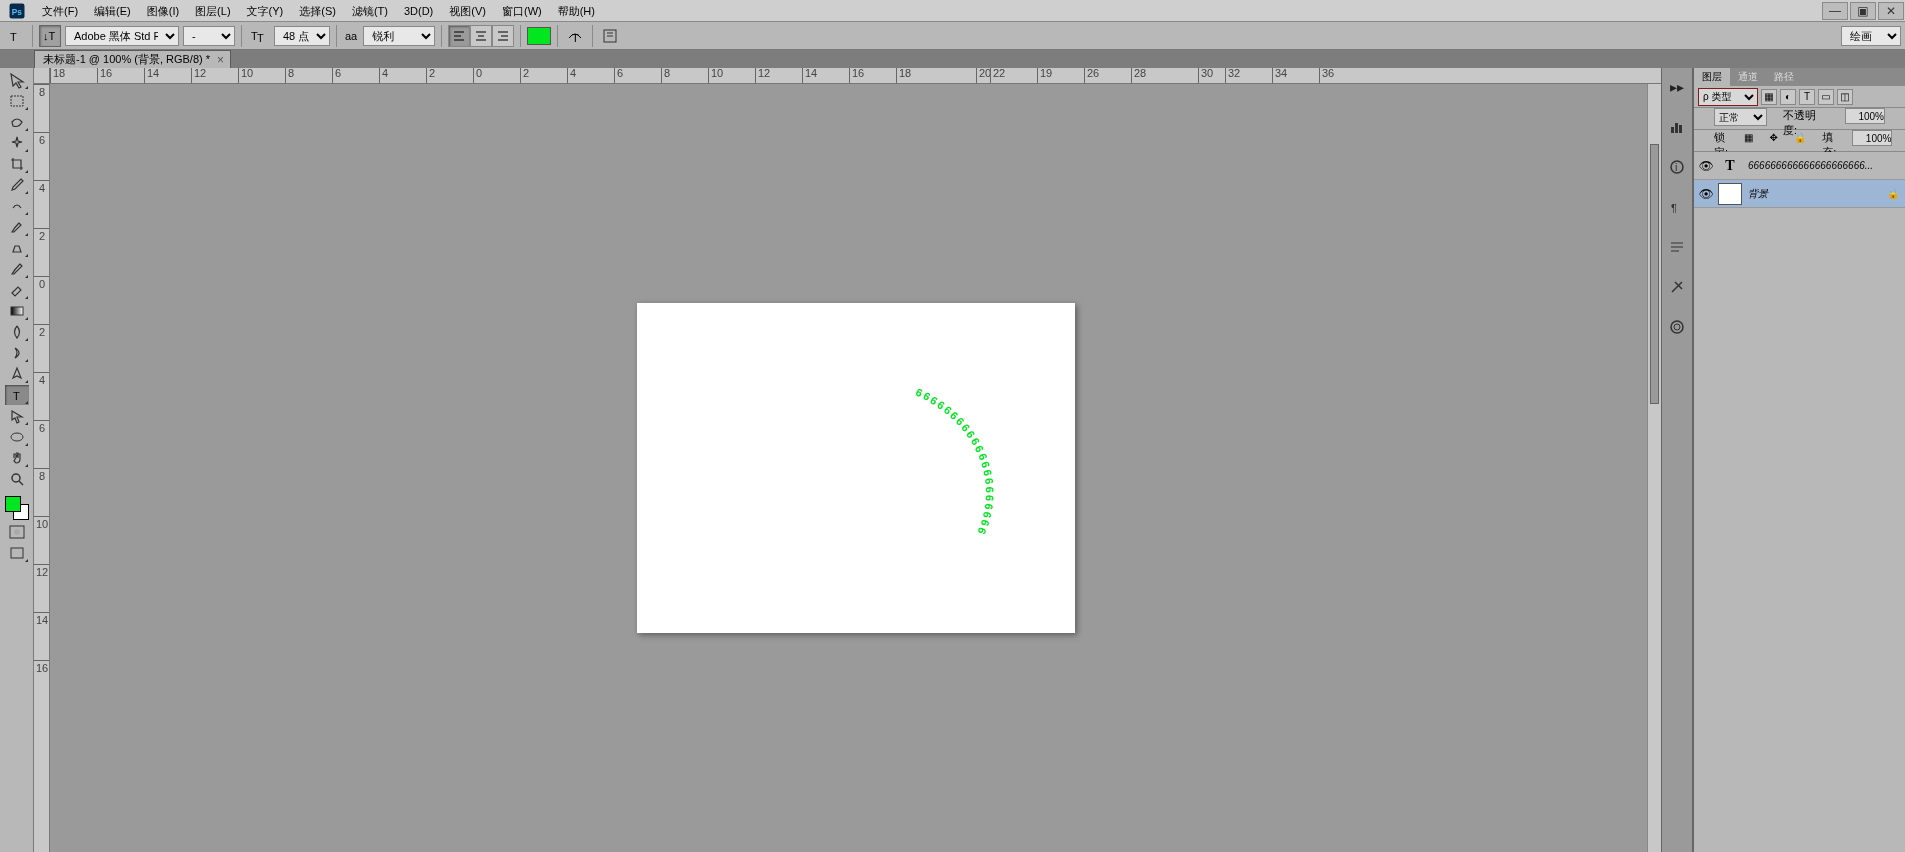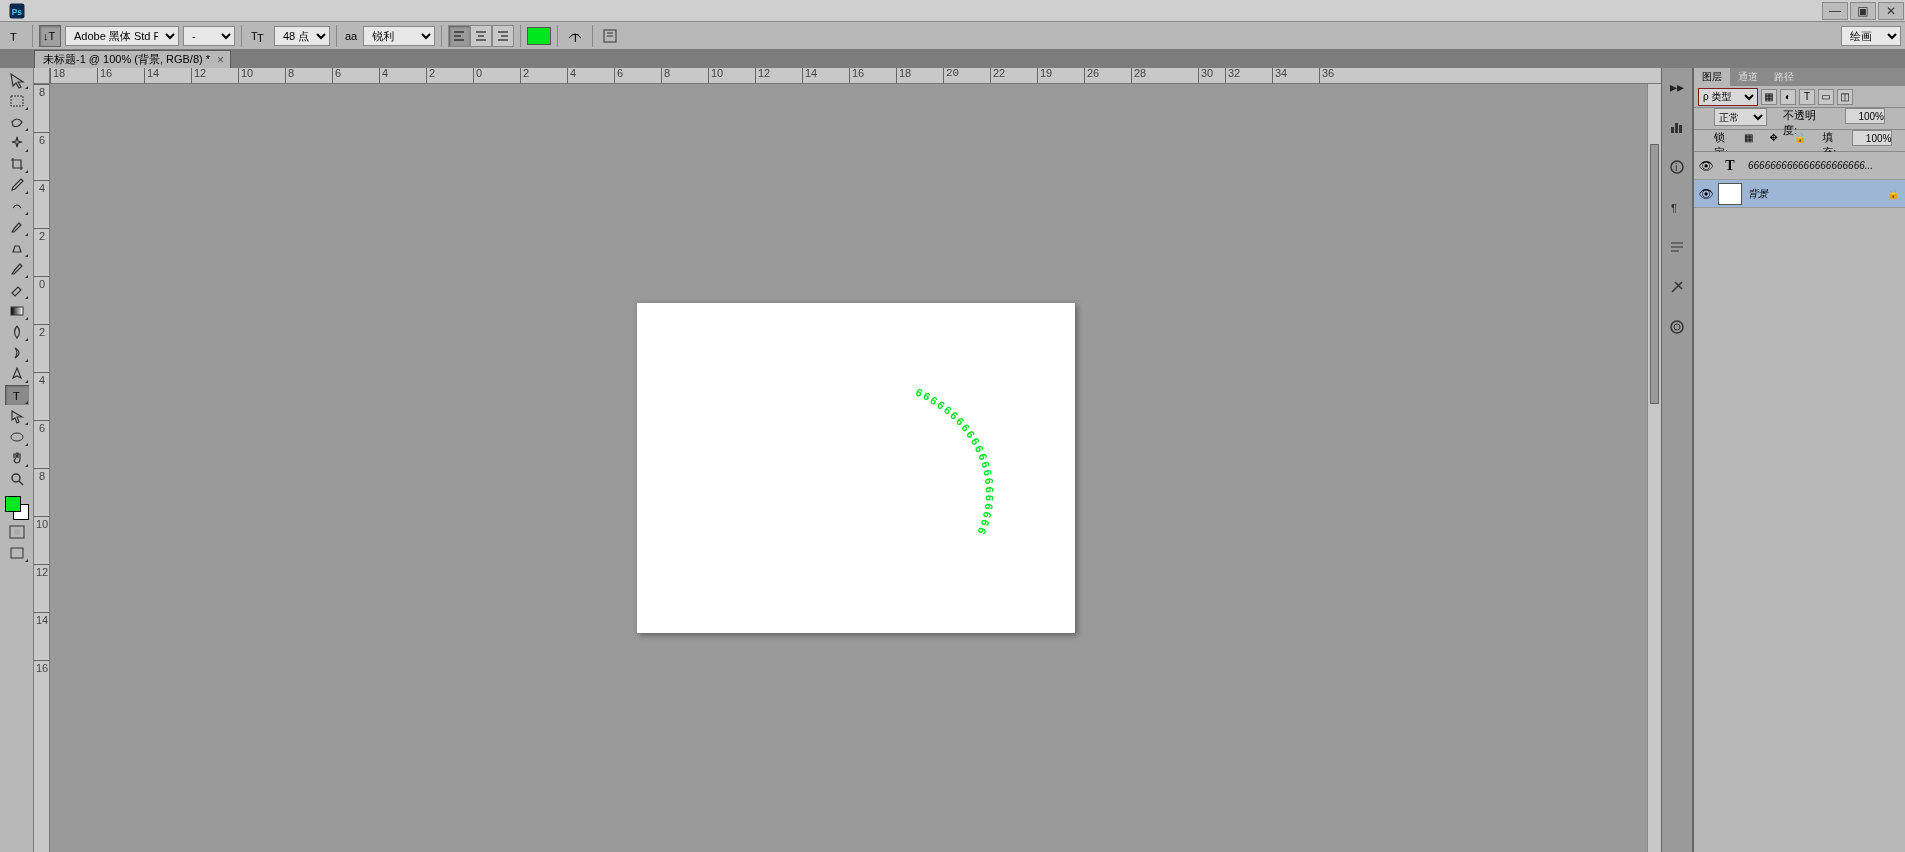--- a/index.html
+++ b/index.html
@@ -95,20 +95,33 @@
 </head>
 <body>
 
 <div class="menubar">
   <div class="logo">
     <svg viewBox="0 0 24 24">
         <rect x="2" y="2" width="20" height="20" rx="3" fill="#0a2a4d"></rect>
         <text x="5" y="17" font-size="12" font-weight="bold" fill="#4fc3f7">Ps</text>
       </svg>
   </div>
+  <div id="menu-items" style="display: flex;">
+      <div class="item">文件(F)</div>
+      <div class="item">编辑(E)</div>
+      <div class="item">图像(I)</div>
+      <div class="item">图层(L)</div>
+      <div class="item">文字(Y)</div>
+      <div class="item">选择(S)</div>
+      <div class="item">滤镜(T)</div>
+      <div class="item">3D(D)</div>
+      <div class="item">视图(V)</div>
+      <div class="item">窗口(W)</div>
+      <div class="item">帮助(H)</div>
+    </div>
   <div class="win-controls">
     <div class="btn">—</div>
     <div class="btn">▣</div>
     <div class="btn">✕</div>
   </div>
 </div>
 
 <div class="optbar">
   <div class="ico">
       <svg width="16" height="16">
@@ -349,21 +362,21 @@
         <div class="tick" style="left: 423px;">0</div>
         <div class="tick" style="left: 470px;">2</div>
         <div class="tick" style="left: 517px;">4</div>
         <div class="tick" style="left: 564px;">6</div>
         <div class="tick" style="left: 611px;">8</div>
         <div class="tick" style="left: 658px;">10</div>
         <div class="tick" style="left: 705px;">12</div>
         <div class="tick" style="left: 752px;">14</div>
         <div class="tick" style="left: 799px;">16</div>
         <div class="tick" style="left: 846px;">18</div>
-        <div class="tick" style="left: 893px; font-family: Liberation Mono, monospace;">20</div>
+        <div class="tick" style="left: 926px;">20</div>
         <div class="tick" style="left: 940px;">22</div>
         <div class="tick" style="left: 987px;">19</div>
         <div class="tick" style="left: 1034px;">26</div>
         <div class="tick" style="left: 1081px;">28</div>
         <div class="tick" style="left: 1128px; margin-left: 20px;">30</div>
         <div class="tick" style="left: 1175px;">32</div>
         <div class="tick" style="left: 1222px;">34</div>
         <div class="tick" style="left: 1269px;">36</div>
       </div>
     <div class="ruler-v" id="rulerv">

